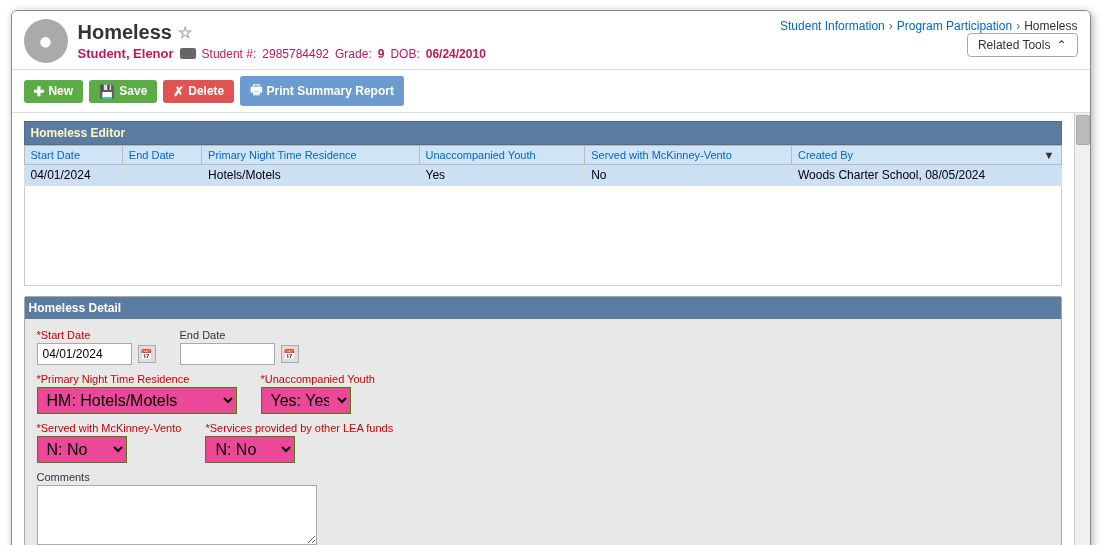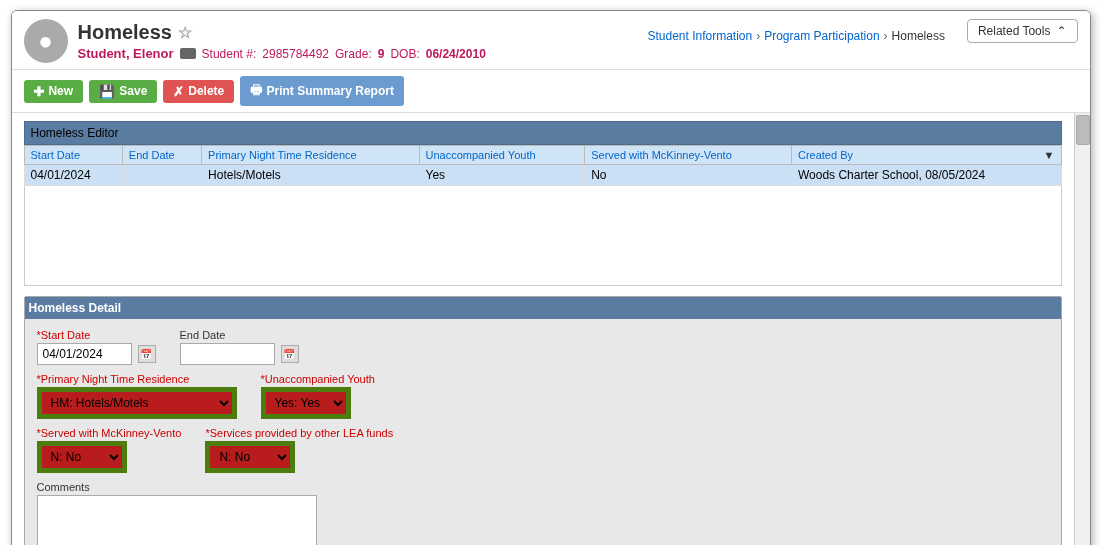--- a/index.html
+++ b/index.html
@@ -82,23 +82,23 @@
       display: inline-block;
       width: 16px;
       height: 11px;
       background: #666;
       border-radius: 2px;
       position: relative;
       cursor: pointer;
     }
     .header-right {
       display: flex;
-      flex-direction: row;
+      flex-direction: column;
       align-items: flex-end;
-      gap: 22px;
+      gap: 0;
     }
     .breadcrumb {
       font-size: 12px;
       color: #333;
       display: flex;
       align-items: center;
       gap: 4px;
     }
     .breadcrumb a {
       color: #0066cc;
@@ -172,22 +172,22 @@
       background: #bbb;
       border: 1px solid #aaa;
       border-radius: 2px;
       position: absolute;
       top: 2px;
       left: 1px;
     }
     
     .section-header {
       background: #5a7ca0;
-      color: #000000;
-      font-weight: normal;
+      color: #fef9c3;
+      font-weight: bold;
       padding: 4px 6px;
       font-size: 12px;
       border: 1px solid #4a6c8e;
     }
     .data-table {
       width: 100%;
       border-collapse: collapse;
       border: 1px solid #ccc;
       padding-left: 39px;
     }
@@ -256,24 +256,24 @@
       color: #333;
     }
     .detail-field input[type="text"] {
       border: 1px solid #aaa;
       padding: 3px 5px;
       font-size: 12px;
       width: 110px;
       background: #fff;
     }
     .detail-field select {
-      border: 5px solid #4d7c0f;
+      border: 1px solid #4d7c0f;
       padding: 3px 5px;
-      font-size: 12px;
-      background: #b91c1c;
+      font-size: 16px;
+      background: #ec4899;
       cursor: pointer;
     }
     .detail-field select.medium {
       width: 200px;
     }
     .detail-field select.small {
       width: 90px;
     }
     .detail-field textarea {
       border: 1px solid #aaa;

